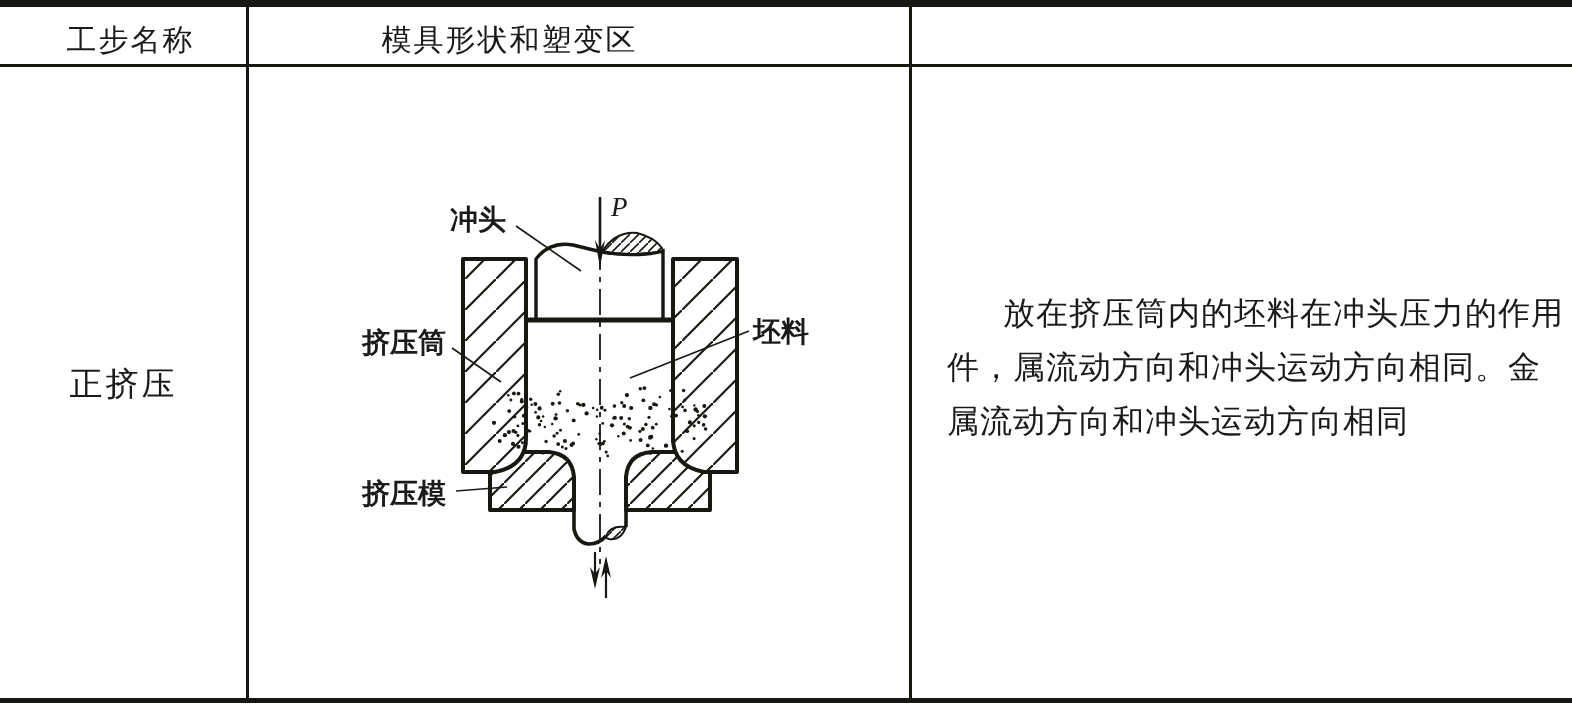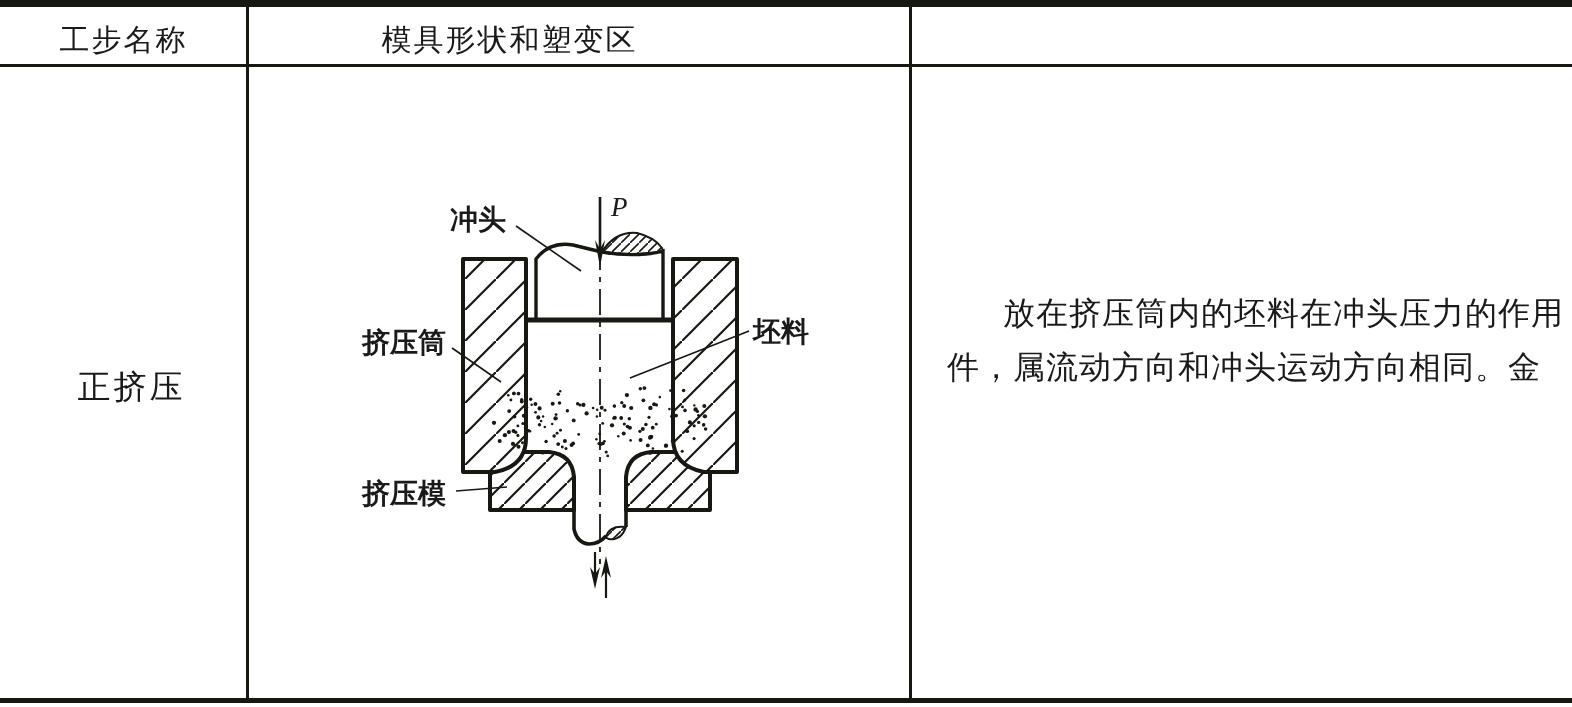--- a/index.html
+++ b/index.html
@@ -7,22 +7,22 @@
     position:relative;width:1572px;height:707px;background:#fff;
     font-family:"Liberation Serif","DejaVu Serif",serif;color:#1a1a1a;
     overflow:hidden;
   }
   .hline,.vline{position:absolute;background:#181812;}
   .cell-header{
     position:absolute;top:18px;height:44px;line-height:44px;
     text-align:center;font-size:30px;letter-spacing:2px;white-space:nowrap;
   }
   #step-name{
-    position:absolute;left:8px;width:247px;top:366px;height:42px;line-height:42px;
-    text-align:center;font-size:33px;letter-spacing:3px;
+    position:absolute;left:0;width:247px;top:366px;height:42px;line-height:42px;
+    text-align:center;font-size:33px;letter-spacing:3px;font-family:Liberation Mono, monospace;
   }
   #description{position:absolute;left:930px;top:286px;width:630px;}
   #description .line{
     height:54px;line-height:54px;font-size:32px;letter-spacing:1px;
     white-space:nowrap;
     margin-left:17px;
   }
   #description .line.first{padding-left:56px;}
   #diagram-svg{position:absolute;left:348px;top:182px;}
   svg text{font-family:"Liberation Serif","DejaVu Serif",serif;}
@@ -31,28 +31,29 @@
 <body>
 
 <div id="screen">
 
   <div class="hline" style="left:0;top:0;width:1572px;height:7px;"></div>
   <div class="hline" style="left:0;top:64px;width:1572px;height:3px;"></div>
   <div class="hline" style="left:0;top:698px;width:1572px;height:5px;"></div>
   <div class="vline" style="left:246px;top:7px;width:3px;height:691px;"></div>
   <div class="vline" style="left:909px;top:7px;width:3px;height:691px;"></div>
 
-  <div class="cell-header" style="left:0;width:247px;">工步名称</div>
+  <div class="cell-header" style="left:0;width:247px;padding-left:7px;">工步名称</div>
   <div class="cell-header" style="left:249px;width:521px;">模具形状和塑变区</div>
 
   <div id="step-name">正挤压</div>
 
   <div id="description">
     <div class="line first">放在挤压筒内的坯料在冲头压力的作用</div>
     <div class="line">件，属流动方向和冲头运动方向相同。金</div>
+    <div class="line">属流动方向和冲头运动方向相同</div>
   </div>
 
   <svg id="diagram-svg" width="478" height="430" viewBox="348 182 478 430">
     <defs>
       <pattern id="hatchWide" patternUnits="userSpaceOnUse" width="31" height="31">
         <path d="M-6,37 L37,-6" stroke="#181812" stroke-width="2.2" fill="none"></path>
       </pattern>
       <pattern id="hatchMid" patternUnits="userSpaceOnUse" width="21" height="21">
         <path d="M-5,26 L26,-5" stroke="#181812" stroke-width="2.2" fill="none"></path>
       </pattern>

